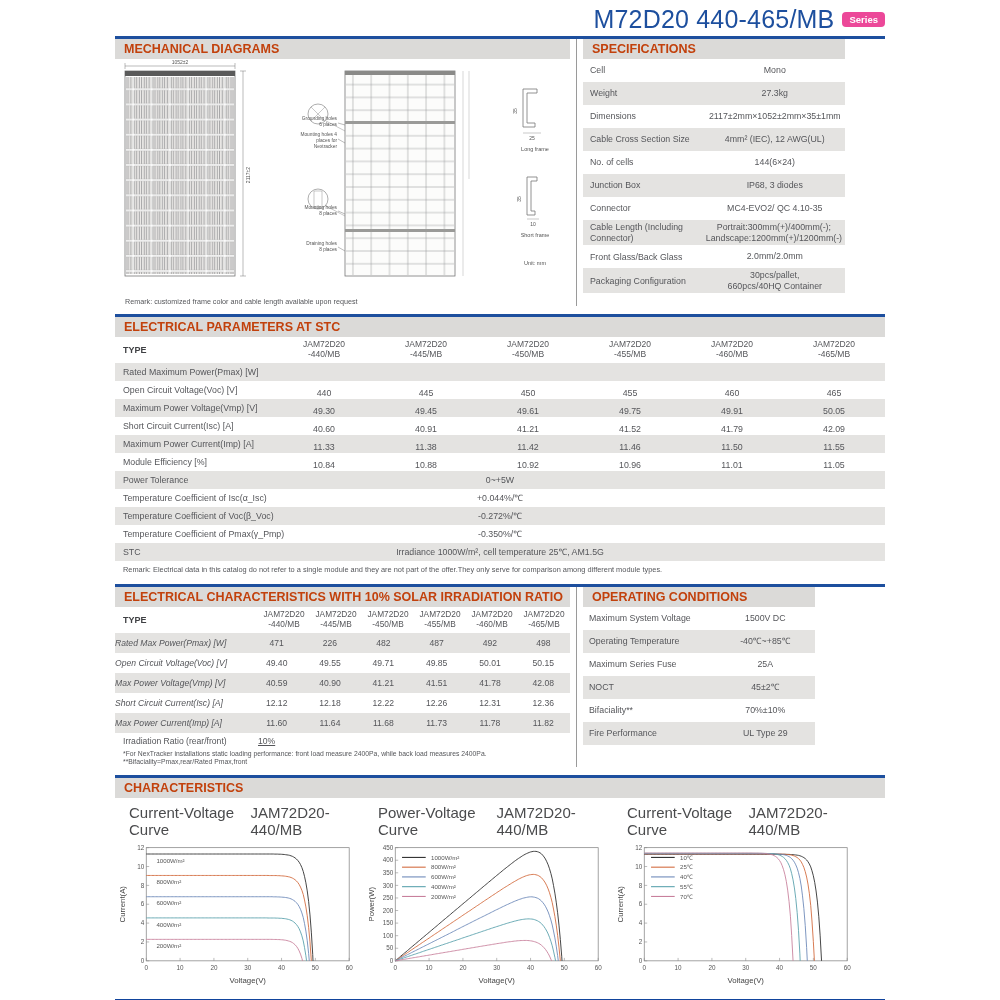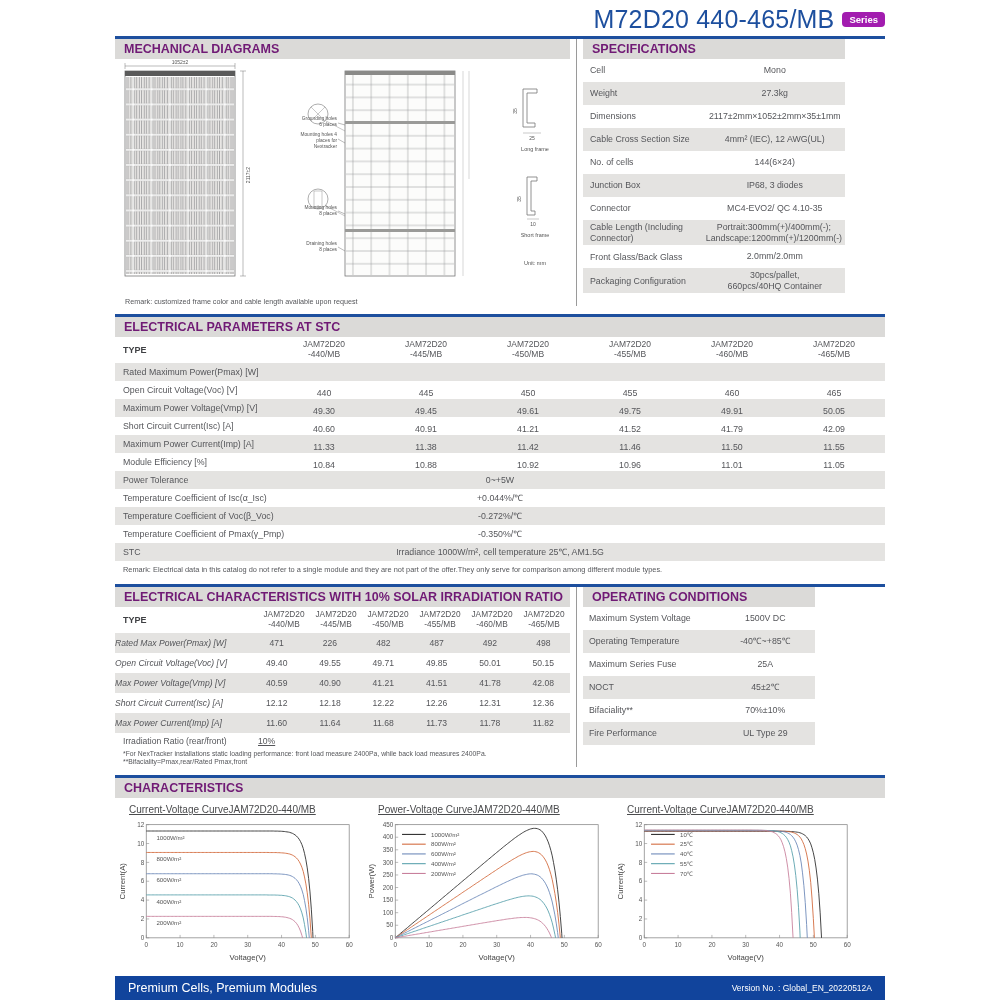--- a/index.html
+++ b/index.html
@@ -1,24 +1,24 @@
 <!DOCTYPE html>
 <html><head>
 <meta charset="utf-8">
 <style>
   html,body{margin:0;padding:0;background:#fff;width:1000px;height:1000px;overflow:hidden;
     font-family:"Liberation Sans", sans-serif;color:#55565a;}
   .page{width:770px;margin:0 auto;padding-top:4px;position:relative;}
   
   .titlebar{display:flex;justify-content:flex-end;align-items:center;gap:8px;height:30px;margin-bottom:2px;}
   .doc-title{font-size:25px;color:#1d4f9e;letter-spacing:0.2px;}
-  .series-badge{background:#a21caf;color:#fff;font-size:9.5px;font-weight:bold;padding:2px 7px;border-radius:4px;}
+  .series-badge{background:#ec4899;color:#fff;font-size:9.5px;font-weight:bold;padding:2px 7px;border-radius:4px;}
   
   .section-row{border-top:3px solid #1d4f9e;display:flex;margin-bottom:8px;}
-  .secbar{background:#dbdad8;color:#701a75;font-weight:bold;font-size:12.5px;padding:3px 0 3px 9px;}
+  .secbar{background:#dbdad8;color:#c2410c;font-weight:bold;font-size:12.5px;padding:3px 0 3px 9px;}
   .vdiv{width:1px;background:#9a9a9a;margin:0 6px;}
   
   .col-mech{width:455px;}
   .col-spec{width:262px;}
   .spec-row{display:flex;min-height:23px;align-items:center;font-size:8.8px;}
   .spec-row:nth-of-type(even){background:#e4e3e1;}
   .spec-label{width:46%;padding-left:7px;line-height:1.15;}
   .spec-value{width:54%;text-align:center;padding:2px 3px;white-space:pre-line;line-height:1.2;}
   
   .stc-head{display:flex;height:26px;align-items:center;font-size:8.5px;}
@@ -48,21 +48,21 @@
   .footnotes{font-size:6.8px;line-height:1.25;padding:1px 0 0 8px;}
   
   .col-oper{width:232px;}
   .oper-row{display:flex;min-height:23px;align-items:center;font-size:8.8px;}
   .oper-row:nth-of-type(even){background:#e4e3e1;}
   .oper-label{width:56%;padding-left:6px;white-space:pre-line;line-height:1.2;}
   .oper-value{width:44%;text-align:center;white-space:pre-line;line-height:1.2;padding:2px 0;}
   
   .charts{display:flex;gap:9px;padding:4px 0 0 2px;}
   .chart{width:240px;}
-  .chart-title{font-size:10px;color:#4a4b4d;padding:2px 0 1px 12px;display:flex;text-decoration:underline;}
+  .chart-title{font-size:15px;color:#4a4b4d;padding:2px 0 1px 12px;display:flex;}
   .mech-remark{font-size:7.2px;padding:2px 0 0 10px;}
   
   .footer{margin-top:2px;background:#11449c;color:#fff;height:24px;display:flex;align-items:center;justify-content:space-between;padding:0 13px;}
   .footer-left{font-weight:normal;font-size:12.5px;}
   .footer-right{font-size:8.5px;}
   svg text{font-family:"Liberation Sans", sans-serif;}
 </style>
 </head>
 <body>
 

